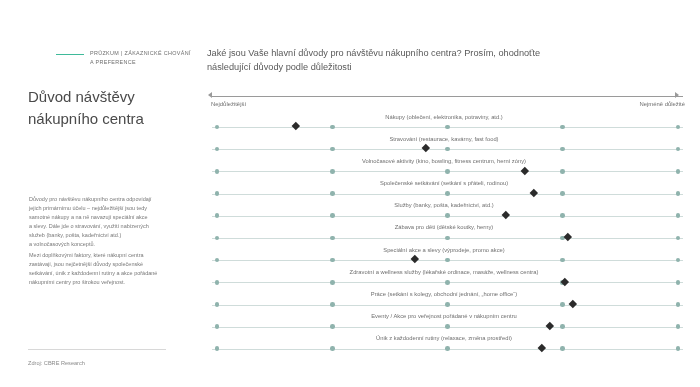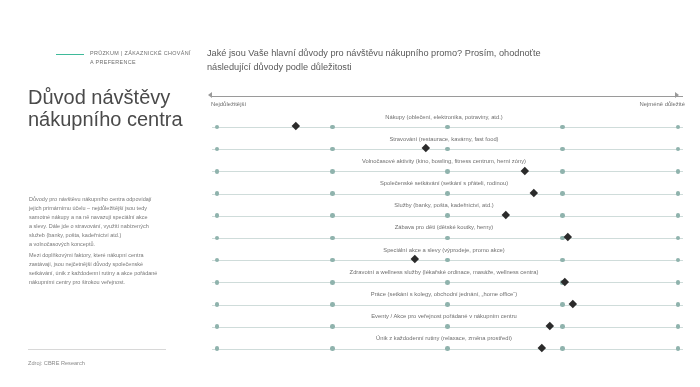--- a/index.html
+++ b/index.html
@@ -47,21 +47,21 @@
     line-height: 8.6px;
     color: #6d6d6d;
     white-space: pre-line;
   }
 
   #deck-title {
     position: absolute;
     left: 28px;
     top: 86px;
     width: 175px;
-    font-size: 20px;
+    font-size: 15px;
     line-height: 22px;
     color: #4a4a4a;
     font-weight: 400;
     white-space: pre-line;
   }
 
   .body-para {
     position: absolute;
     left: 29px;
     width: 166px;
@@ -228,21 +228,21 @@
 zastávají, jsou nejčetnější důvody společenské
 setkávání, únik z každodenní rutiny a akce pořádané
 nákupními centry pro širokou veřejnost.</div>
 
   <div id="source-rule"></div>
   <div id="source-text">Zdroj: CBRE Research</div>
 </div>
 
 <div id="chart-panel">
 
-  <div id="question-title">Jaké jsou Vaše hlavní důvody pro návštěvu nákupního promo? Prosím, ohodnoťte
+  <div id="question-title">Jaké jsou Vaše hlavní důvody pro návštěvu nákupního centra? Prosím, ohodnoťte
 následující důvody podle důležitosti</div>
 
   <div id="axis-wrap">
     <div id="axis-line"></div>
     <div id="axis-arrow-left" class="axis-arrow"></div>
     <div id="axis-arrow-right" class="axis-arrow"></div>
     <div id="axis-label-left">Nejdůležitější</div>
     <div id="axis-label-right">Nejméně důležité</div>
   </div>
 

